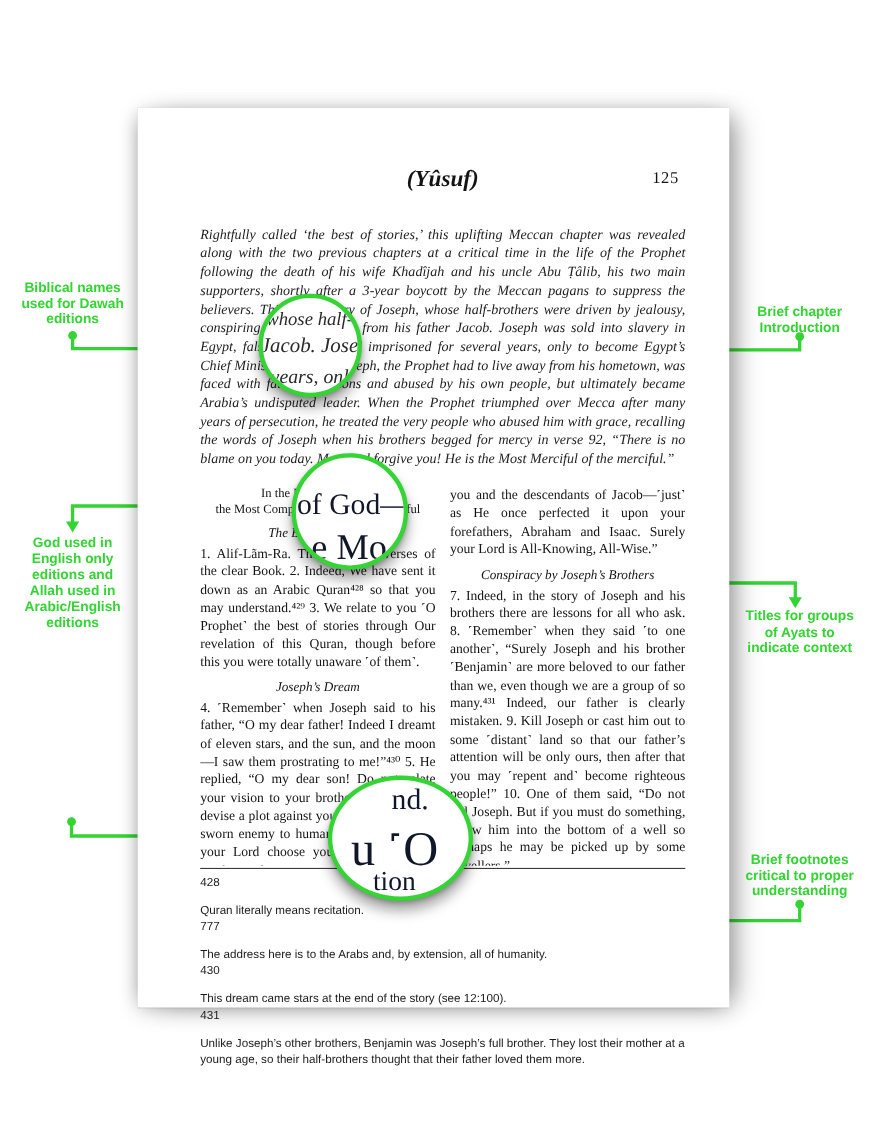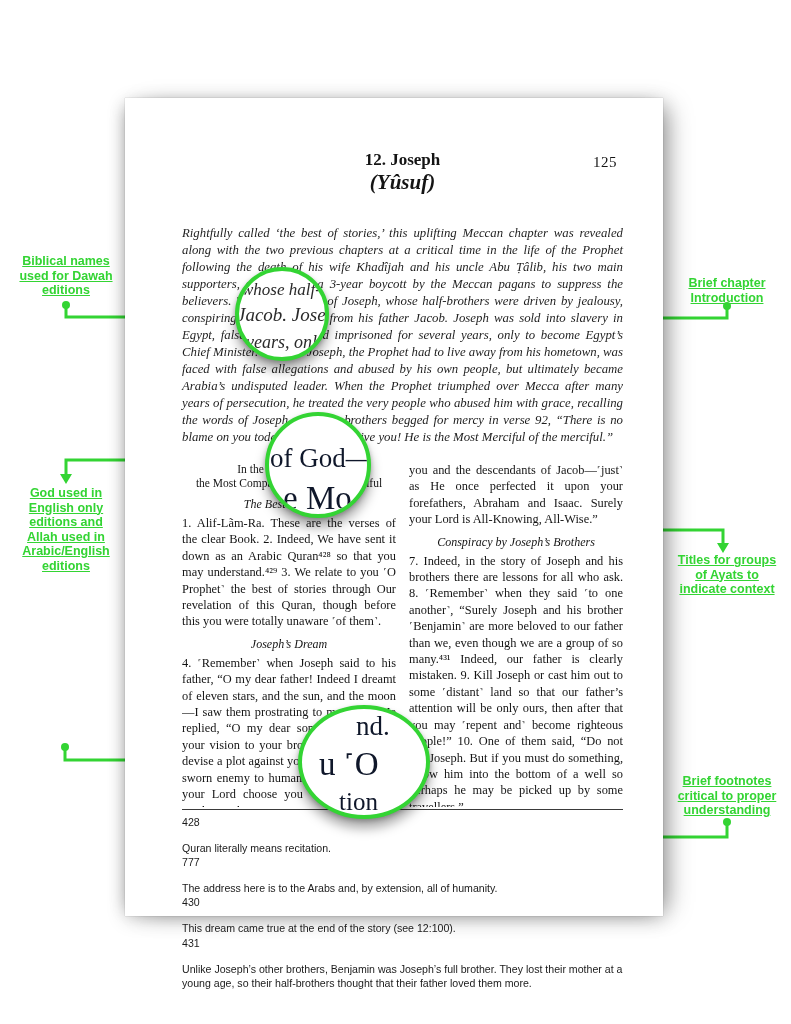--- a/index.html
+++ b/index.html
@@ -27,21 +27,21 @@
   .verse-p { text-align: justify; font-size: 12.4px; line-height: 16.4px; }
   .fn-rule { margin-top: 2px; border-top: 1.2px solid #3a3a3a; width: 100%; }
   .footnotes { margin-top: 5px; font-family: "Liberation Sans", "DejaVu Sans", sans-serif;
                font-size: 10.6px; line-height: 14.2px; color: #1a1a1a; }
   .fn-row { display: flex; flex-direction: column; }
   .fn-num { width: 26px; flex: 0 0 26px; }
   .fn-text { flex: 1; }
 
   
   .callout { position: absolute; color: var(--green); text-align: center; white-space: pre-line;
-             font: 700 12.5px/14.5px "Liberation Sans", "DejaVu Sans", sans-serif; text-decoration: underline; }
+             font: 700 12.5px/14.5px "Liberation Sans", "DejaVu Sans", sans-serif; }
   .co-1 { left: 0;     top: 254px; width: 132px; }
   .co-2 { left: 0;     top: 486px; width: 132px; }
   .co-3 { left: 0;     top: 660px; width: 134px; }
   .co-4 { left: 662px; top: 276px; width: 130px; }
   .co-5 { left: 660px; top: 553px; width: 134px; }
   .co-6 { left: 660px; top: 774px; width: 134px; }
   svg.connectors { position: absolute; left: 0; top: 0; pointer-events: none; }
   .conn { stroke: var(--green); stroke-width: 3; fill: none; }
   .dot  { fill: var(--green); stroke: none; }
   .arrow{ fill: var(--green); stroke: none; }
@@ -55,21 +55,21 @@
   .magnifier span { position: absolute; white-space: nowrap; }
   .m1 { left: 235px; top: 267px; width: 94px; height: 94px; font-style: italic; color:#2a2a2a; }
   .m1 .ln0 { top: 9px;  left: 3px;  font-size: 17px; }
   .m1 .ln1 { top: 33px; left: -2px; font-size: 19px; }
   .m1 .ln2 { top: 61px; left: 7px;  font-size: 18px; }
   .m2 { left: 265px; top: 412px; width: 106px; height: 106px; }
   .m2 .ln0 { top: 27px; left: 1px;  font-size: 27px; }
   .m2 .ln1 { top: 64px; left: 14px; font-size: 33px; }
   .m3 { left: 298px; top: 705px; width: 132px; height: 114px; }
   .m3 .ln0 { top: 2px;  left: 54px; font-size: 27px; }
-  .m3 .ln1 { top: 37px; left: 17px; font-size: 33px; }
+  .m3 .ln1 { top: 37px; left: 17px; font-size: 44px; }
   .m3 .ln2 { top: 79px; left: 37px; font-size: 25px; }
 </style>
 </head>
 <body>
 
 <div class="canvas">
 
   <svg class="connectors" width="791" height="1024" viewBox="0 0 791 1024">
 
     <g>
@@ -102,21 +102,20 @@
       <path class="conn" d="M611,806 L623,806 L623,868 L611,868"></path>
       <circle class="dot" cx="727" cy="822" r="4"></circle>
       <path class="conn" d="M727,822 L727,837 L624,837"></path>
     </g>
   </svg>
 
   <div class="page">
     <div class="page-inner">
       <div class="page-num">125</div>
       <div class="chap-head">
-        <div class="chap-title">12. Joseph</div>
         <div class="chap-sub">(Yûsuf)</div>
       </div>
       <p class="intro">Rightfully called ‘the best of stories,’ this uplifting Meccan chapter was revealed along with the two previous chapters at a critical time in the life of the Prophet following the death of his wife Khadîjah and his uncle Abu Ṭâlib, his two main supporters, shortly after a 3-year boycott by the Meccan pagans to suppress the believers. This is the story of Joseph, whose half-brothers were driven by jealousy, conspiring to distance him from his father Jacob. Joseph was sold into slavery in Egypt, falsely accused, and imprisoned for several years, only to become Egypt’s Chief Minister. Just like Joseph, the Prophet had to live away from his hometown, was faced with false allegations and abused by his own people, but ultimately became Arabia’s undisputed leader. When the Prophet triumphed over Mecca after many years of persecution, he treated the very people who abused him with grace, recalling the words of Joseph when his brothers begged for mercy in verse 92, “There is no blame on you today. May God forgive you! He is the Most Merciful of the merciful.”</p>
 
       <div class="columns">
         <div class="col">
           <div class="basmalah">In the Name of God—</div>
           <div class="basmalah">the Most Compassionate, Most Merciful</div>
           <div class="sec-head">The Best of Stories</div>
           <p class="verse-p">1. Alif-Lãm-Ra. These are the verses of the clear Book. 2. Indeed, We have sent it down as an Arabic Quran⁴²⁸ so that you may understand.⁴²⁹ 3. We relate to you ˹O Prophet˺ the best of stories through Our revelation of this Quran, though before this you were totally unaware ˹of them˺.</p>
@@ -135,21 +134,21 @@
         <div class="fn-row">
           <span class="fn-num">428</span>
           <span class="fn-text">Quran literally means recitation.</span>
         </div>
         <div class="fn-row">
           <span class="fn-num">777</span>
           <span class="fn-text">The address here is to the Arabs and, by extension, all of humanity.</span>
         </div>
         <div class="fn-row">
           <span class="fn-num">430</span>
-          <span class="fn-text">This dream came true at the end of the story (see 12:100).</span>
+          <span class="fn-text">This dream came stars at the end of the story (see 12:100).</span>
         </div>
         <div class="fn-row">
           <span class="fn-num">431</span>
           <span class="fn-text">Unlike Joseph’s other brothers, Benjamin was Joseph’s full brother. They lost their mother at a young age, so their half-brothers thought that their father loved them more.</span>
         </div>
       </div>
     </div>
   </div>
 
   <div class="magnifier m1">

